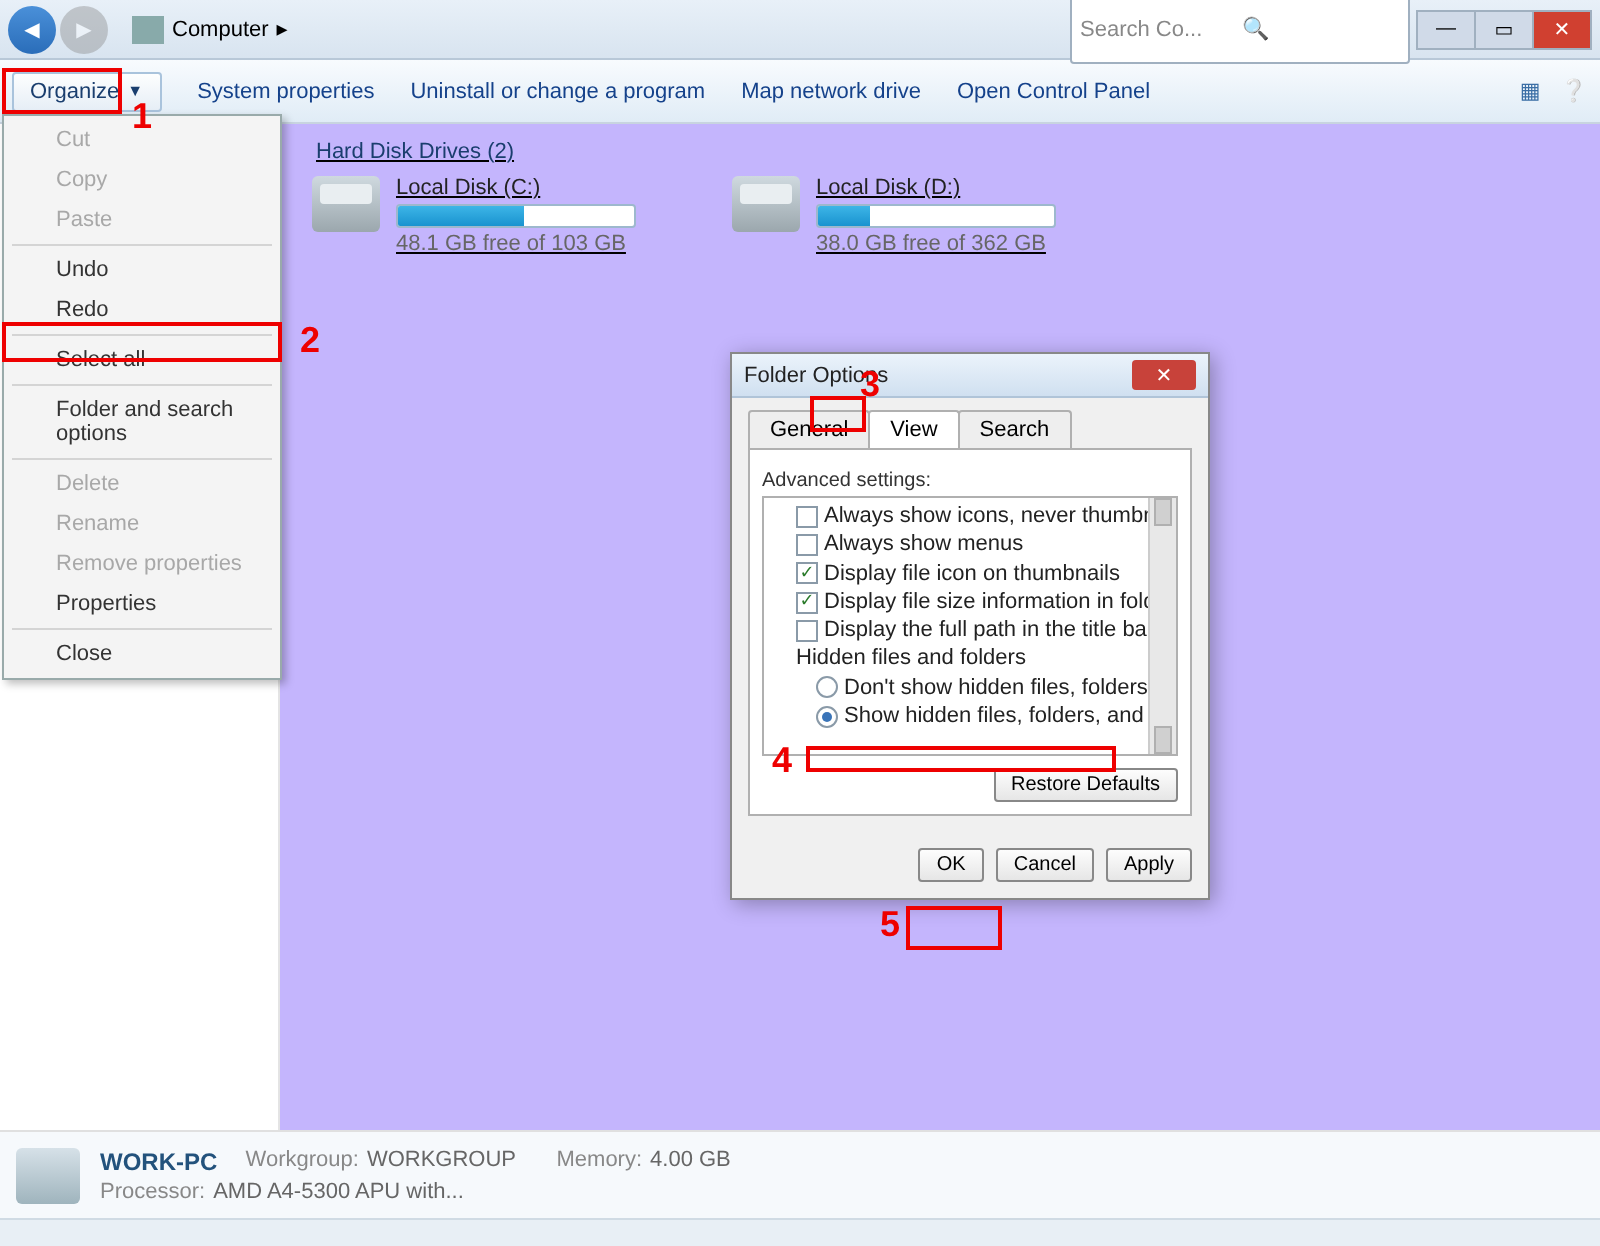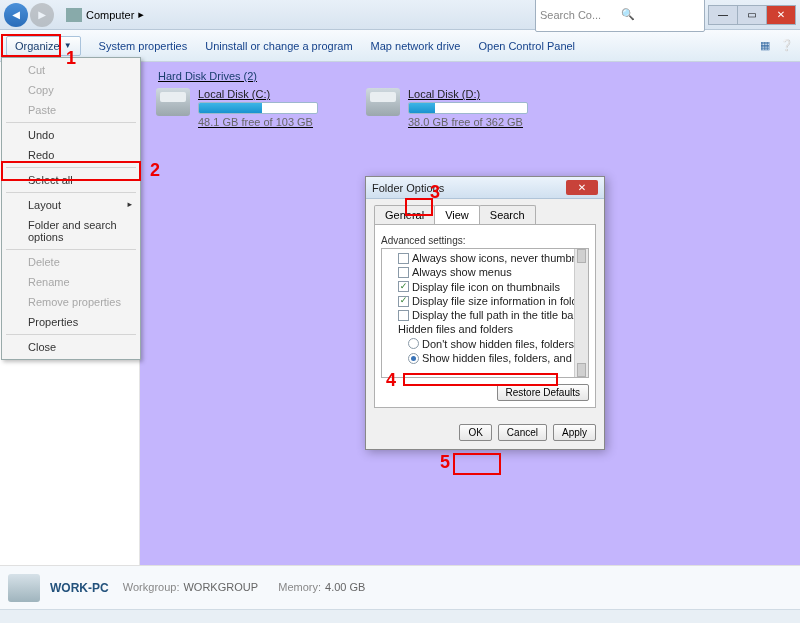--- a/index.html
+++ b/index.html
@@ -195,21 +195,20 @@
 <div class="menu" id="org-menu">
     <div class="menu-item disabled">Cut</div>
     <div class="menu-item disabled">Copy</div>
     <div class="menu-item disabled">Paste</div>
     <div class="menu-sep"></div>
     <div class="menu-item">Undo</div>
     <div class="menu-item">Redo</div>
     <div class="menu-sep"></div>
     <div class="menu-item">Select all</div>
     <div class="menu-sep"></div>
-    <div class="menu-item sub">Layout</div>
     <div class="menu-item">Folder and search options</div>
     <div class="menu-sep"></div>
     <div class="menu-item disabled">Delete</div>
     <div class="menu-item disabled">Rename</div>
     <div class="menu-item disabled">Remove properties</div>
     <div class="menu-item">Properties</div>
     <div class="menu-sep"></div>
     <div class="menu-item">Close</div>
   </div>
 
@@ -269,20 +268,24 @@
     <div class="btn">OK</div>
     <div class="btn">Cancel</div>
     <div class="btn">Apply</div>
   </div>
 </div>
 
 <div class="bottom">
   <div class="pc-icon"></div>
   <div class="info-cols">
     <div class="info-line"><b>WORK-PC</b>&nbsp;&nbsp;<span class="k">Workgroup:</span> <span>WORKGROUP</span>&nbsp;&nbsp;&nbsp;&nbsp;<span class="k">Memory:</span> <span>4.00 GB</span></div>
+    <div class="info-line">
+        <span class="k">Processor:</span> 
+        <span>AMD A4-5300 APU with...</span>
+      </div>
   </div>
 </div>
 <div class="status"></div>
 
 <div class="hl-1"></div>
 <div class="hl-2"></div>
 <div class="hl-3"></div>
 <div class="hl-4"></div>
 <div class="hl-5"></div>
 <div class="num n1">1</div>

